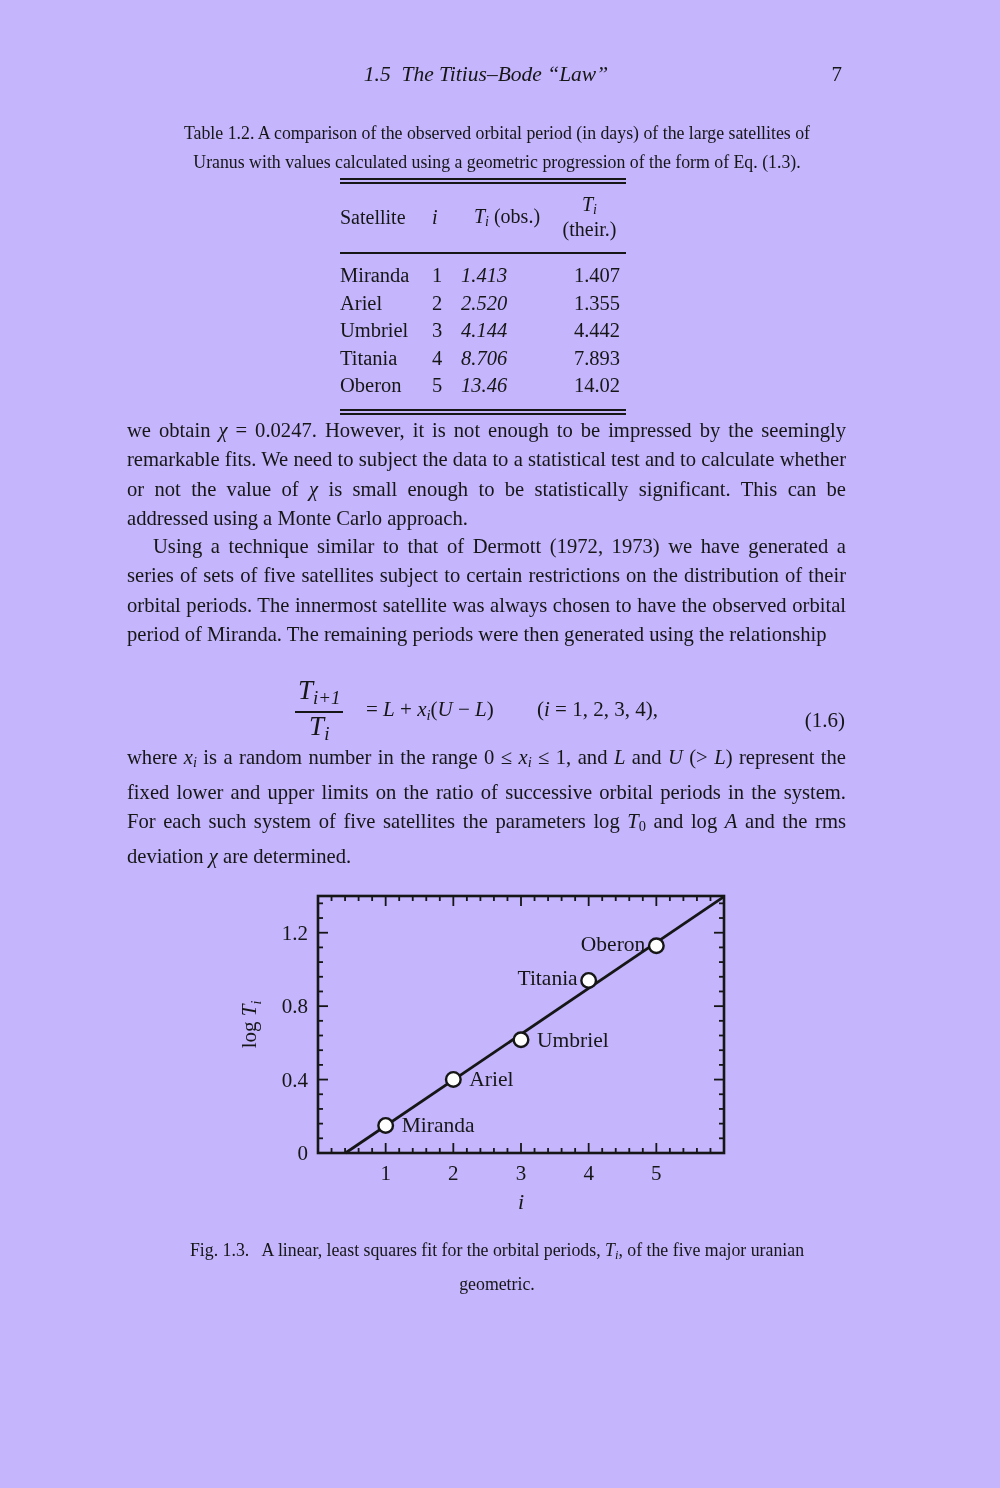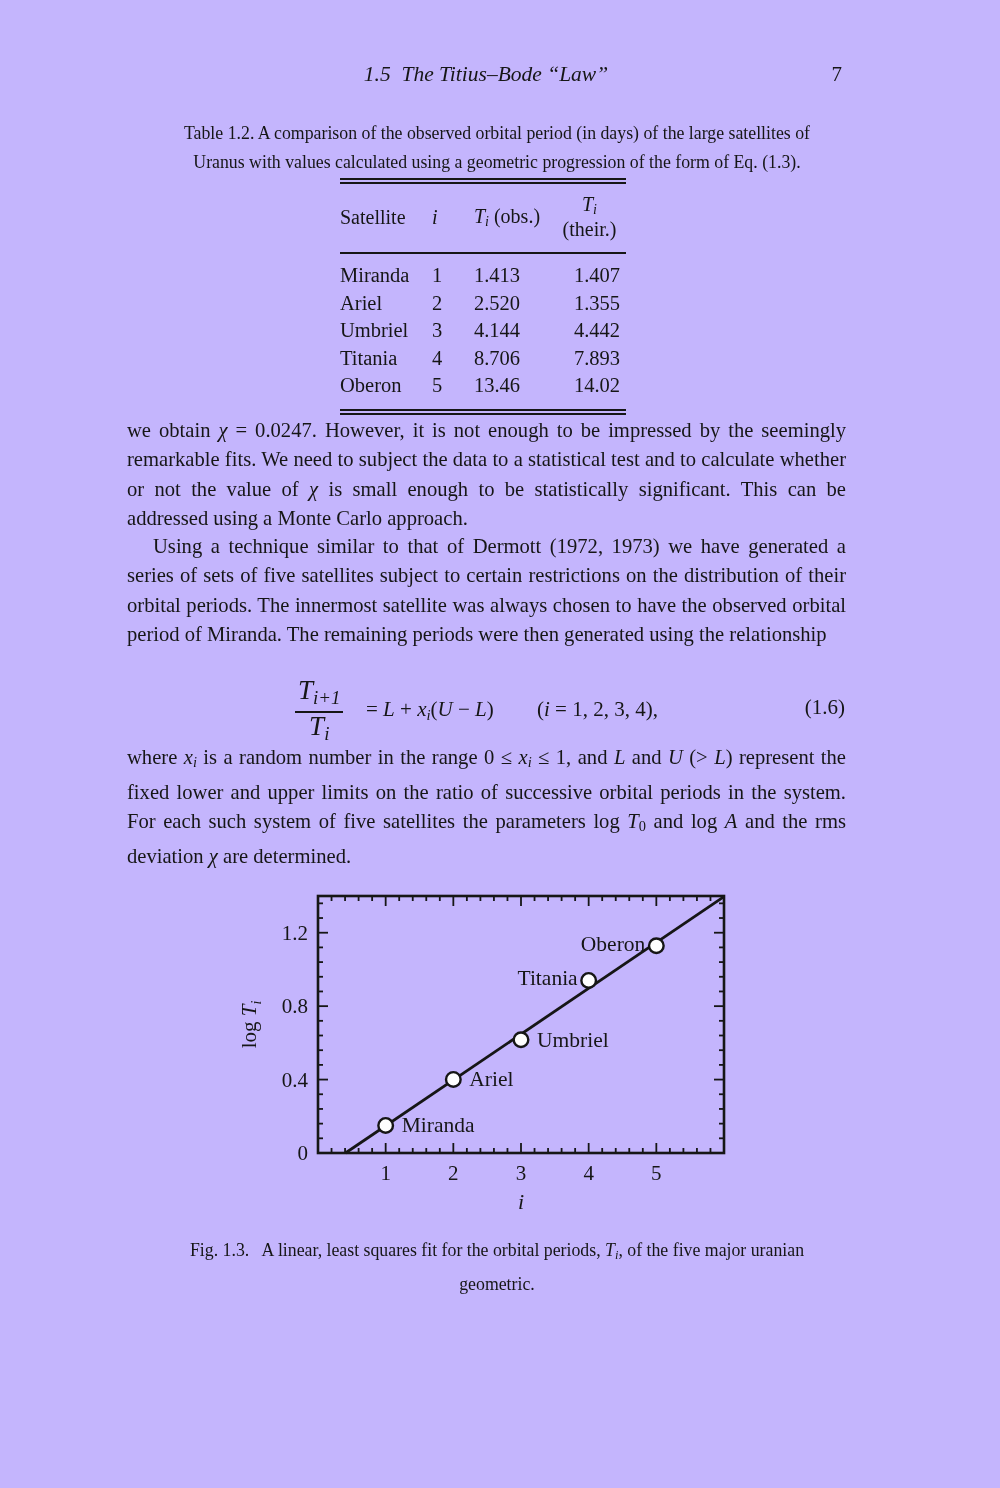--- a/index.html
+++ b/index.html
@@ -25,40 +25,40 @@
   .data-table th{
     font-weight:normal; text-align:left; padding:9px 0 11px 0;
     border-bottom:2px solid #161616; font-size:20px;
   }
   .data-table th:nth-child(3),.data-table th:nth-child(4){text-align:center;}
   .data-table td{padding:0; line-height:27.5px; font-size:20.5px;}
   .data-table tbody tr:first-child td{padding-top:8px;}
   .data-table tbody tr:last-child td{padding-bottom:9px;}
   .data-table col.c1{width:92px;} .data-table col.c2{width:29px;}
   .data-table col.c3{width:92px;} .data-table col.c4{width:73px;}
-  .data-table td:nth-child(3){text-align:center; padding-right:20px;}
+  .data-table td:nth-child(3){text-align:left; padding-right:20px;font-style:italic;}
   .data-table td:nth-child(4){text-align:right; padding-right:6px;}
   
   .para{
     position:absolute; left:127px; width:719px;
     font-size:20.6px; line-height:29.3px; text-align:justify;
   }
   .p1{top:416px;} .p2{top:532px; text-indent:26px;} .p3{top:743px;}
   
   .seg-i{font-style:italic;}
   .seg-sub{font-size:0.7em; vertical-align:-0.24em;}
   .seg-isub{font-style:italic; font-size:0.7em; vertical-align:-0.24em;}
   
   .equation{position:absolute; left:127px; top:676px; width:718px; height:62px; font-size:21px;}
   .frac{position:absolute; left:168px; top:3px; text-align:center; font-size:27px;}
   .frac .num,.frac .den{line-height:23px; padding:0 3px;}
   .frac .bar{border-top:2px solid #161616; margin:2px 0;}
   .eq-rhs{position:absolute; left:215px; top:21px;margin-left:24px;}
   .eq-cond{position:absolute; left:410px; top:21px;}
-  .eq-num{position:absolute; right:0; top:19px;}
+  .eq-num{position:absolute; right:0; top:32px;}
   
   .chart{position:absolute; left:230px; top:875px;}
   .chart text{font-family:"Liberation Serif","DejaVu Serif",serif; fill:#161616;}
   
   .fig-caption{position:absolute; left:127px; top:1236px; width:740px; font-size:17.8px; line-height:29px;}
 </style>
 </head>
 <body>
 
 <div class="page">

